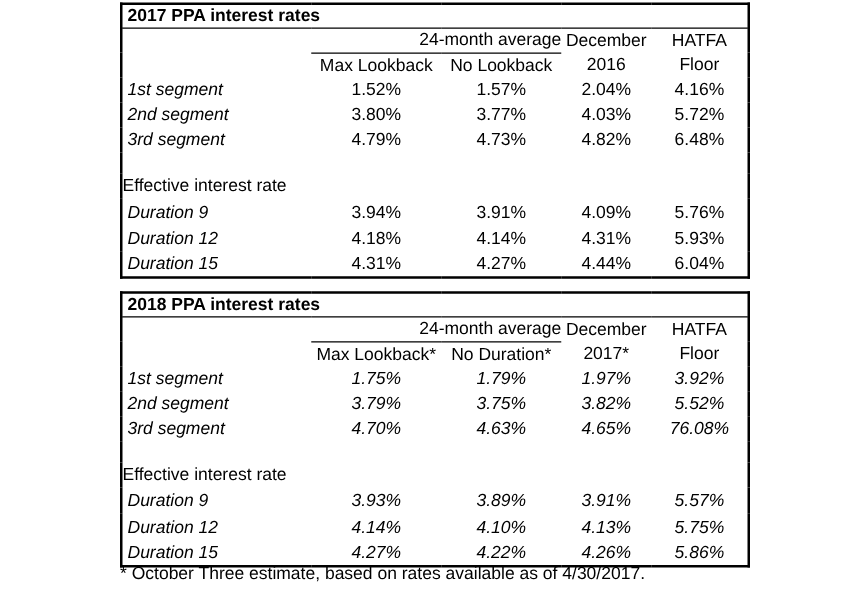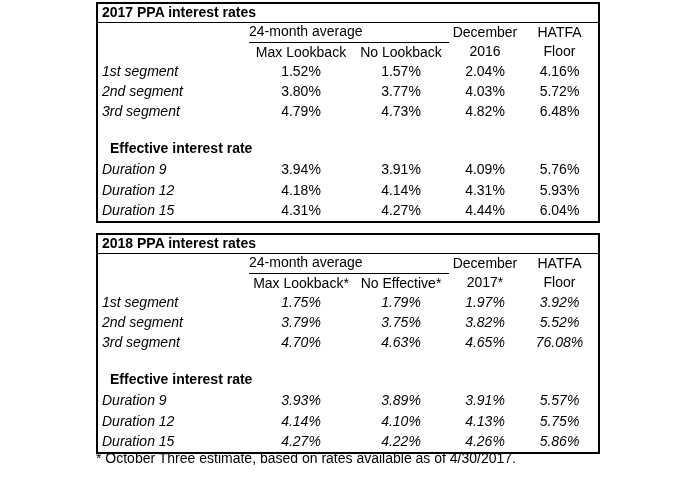--- a/index.html
+++ b/index.html
@@ -46,27 +46,27 @@
   }
   td.lbl {
     text-align: left;
     padding-left: 4px;
     font-style: italic;
   }
   td.val, td.val-hdr {
     text-align: center;
   }
   td.span-hdr {
+    text-align: right;
+    border-bottom: 1.5px solid #000000;
+  }
+  td.sec-hdr {
+    font-weight: normal;
     text-align: left;
-    border-bottom: 1.5px solid #000000;
-  }
-  td.sec-hdr {
-    font-weight: bold;
-    text-align: left;
-    padding-left: 12px;
+    padding-left: 0;
   }
   .t2018 td.val { font-style: italic; }
   .footnote {
     position: absolute;
     left: 96px;
     top: 450px;
     font-size: 14px;
     text-align: right;
   }
 </style>
@@ -163,21 +163,21 @@
     </tr>
     <tr>
       <td class="lbl"></td>
       <td colspan="2" class="span-hdr">24-month average</td>
       <td class="val-hdr">December</td>
       <td class="val-hdr">HATFA</td>
     </tr>
     <tr>
       <td class="lbl"></td>
       <td class="val-hdr">Max Lookback*</td>
-      <td class="val-hdr">No Effective*</td>
+      <td class="val-hdr">No Duration*</td>
       <td class="val-hdr">2017*</td>
       <td class="val-hdr">Floor</td>
     </tr>
     <tr>
       <td class="lbl">1st segment</td>
       <td class="val">1.75%</td>
       <td class="val">1.79%</td>
       <td class="val">1.97%</td>
       <td class="val">3.92%</td>
     </tr>

